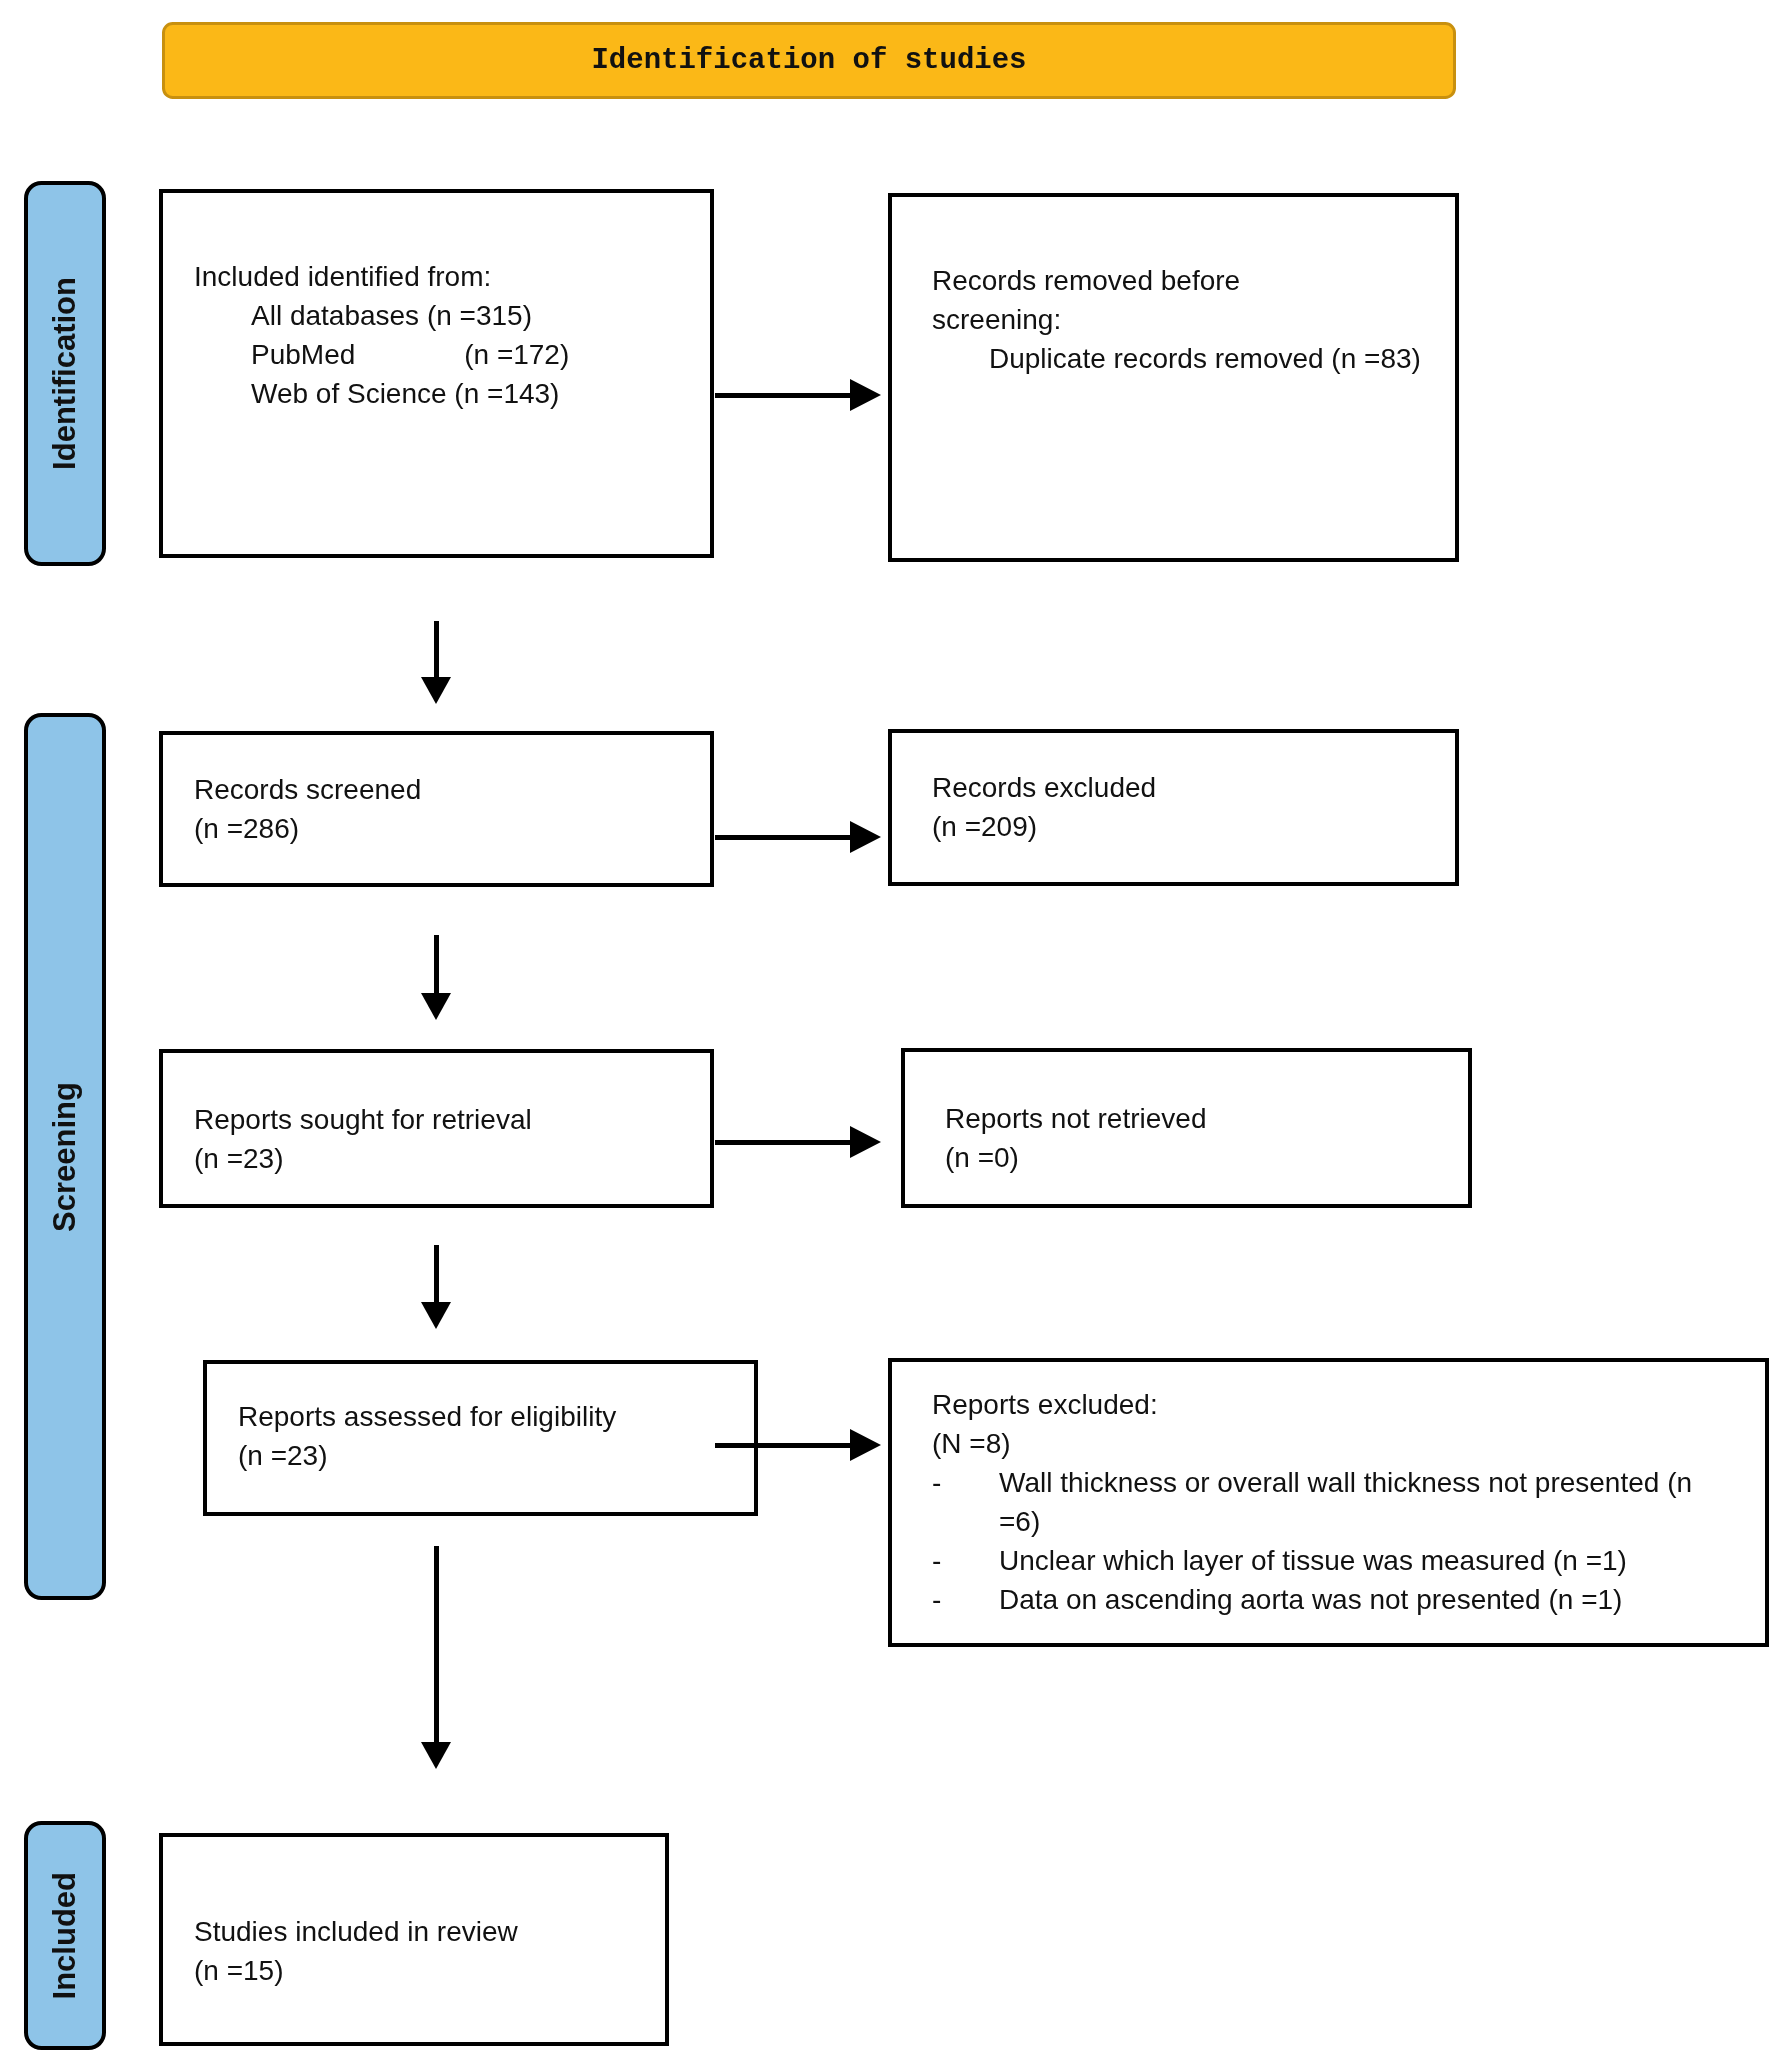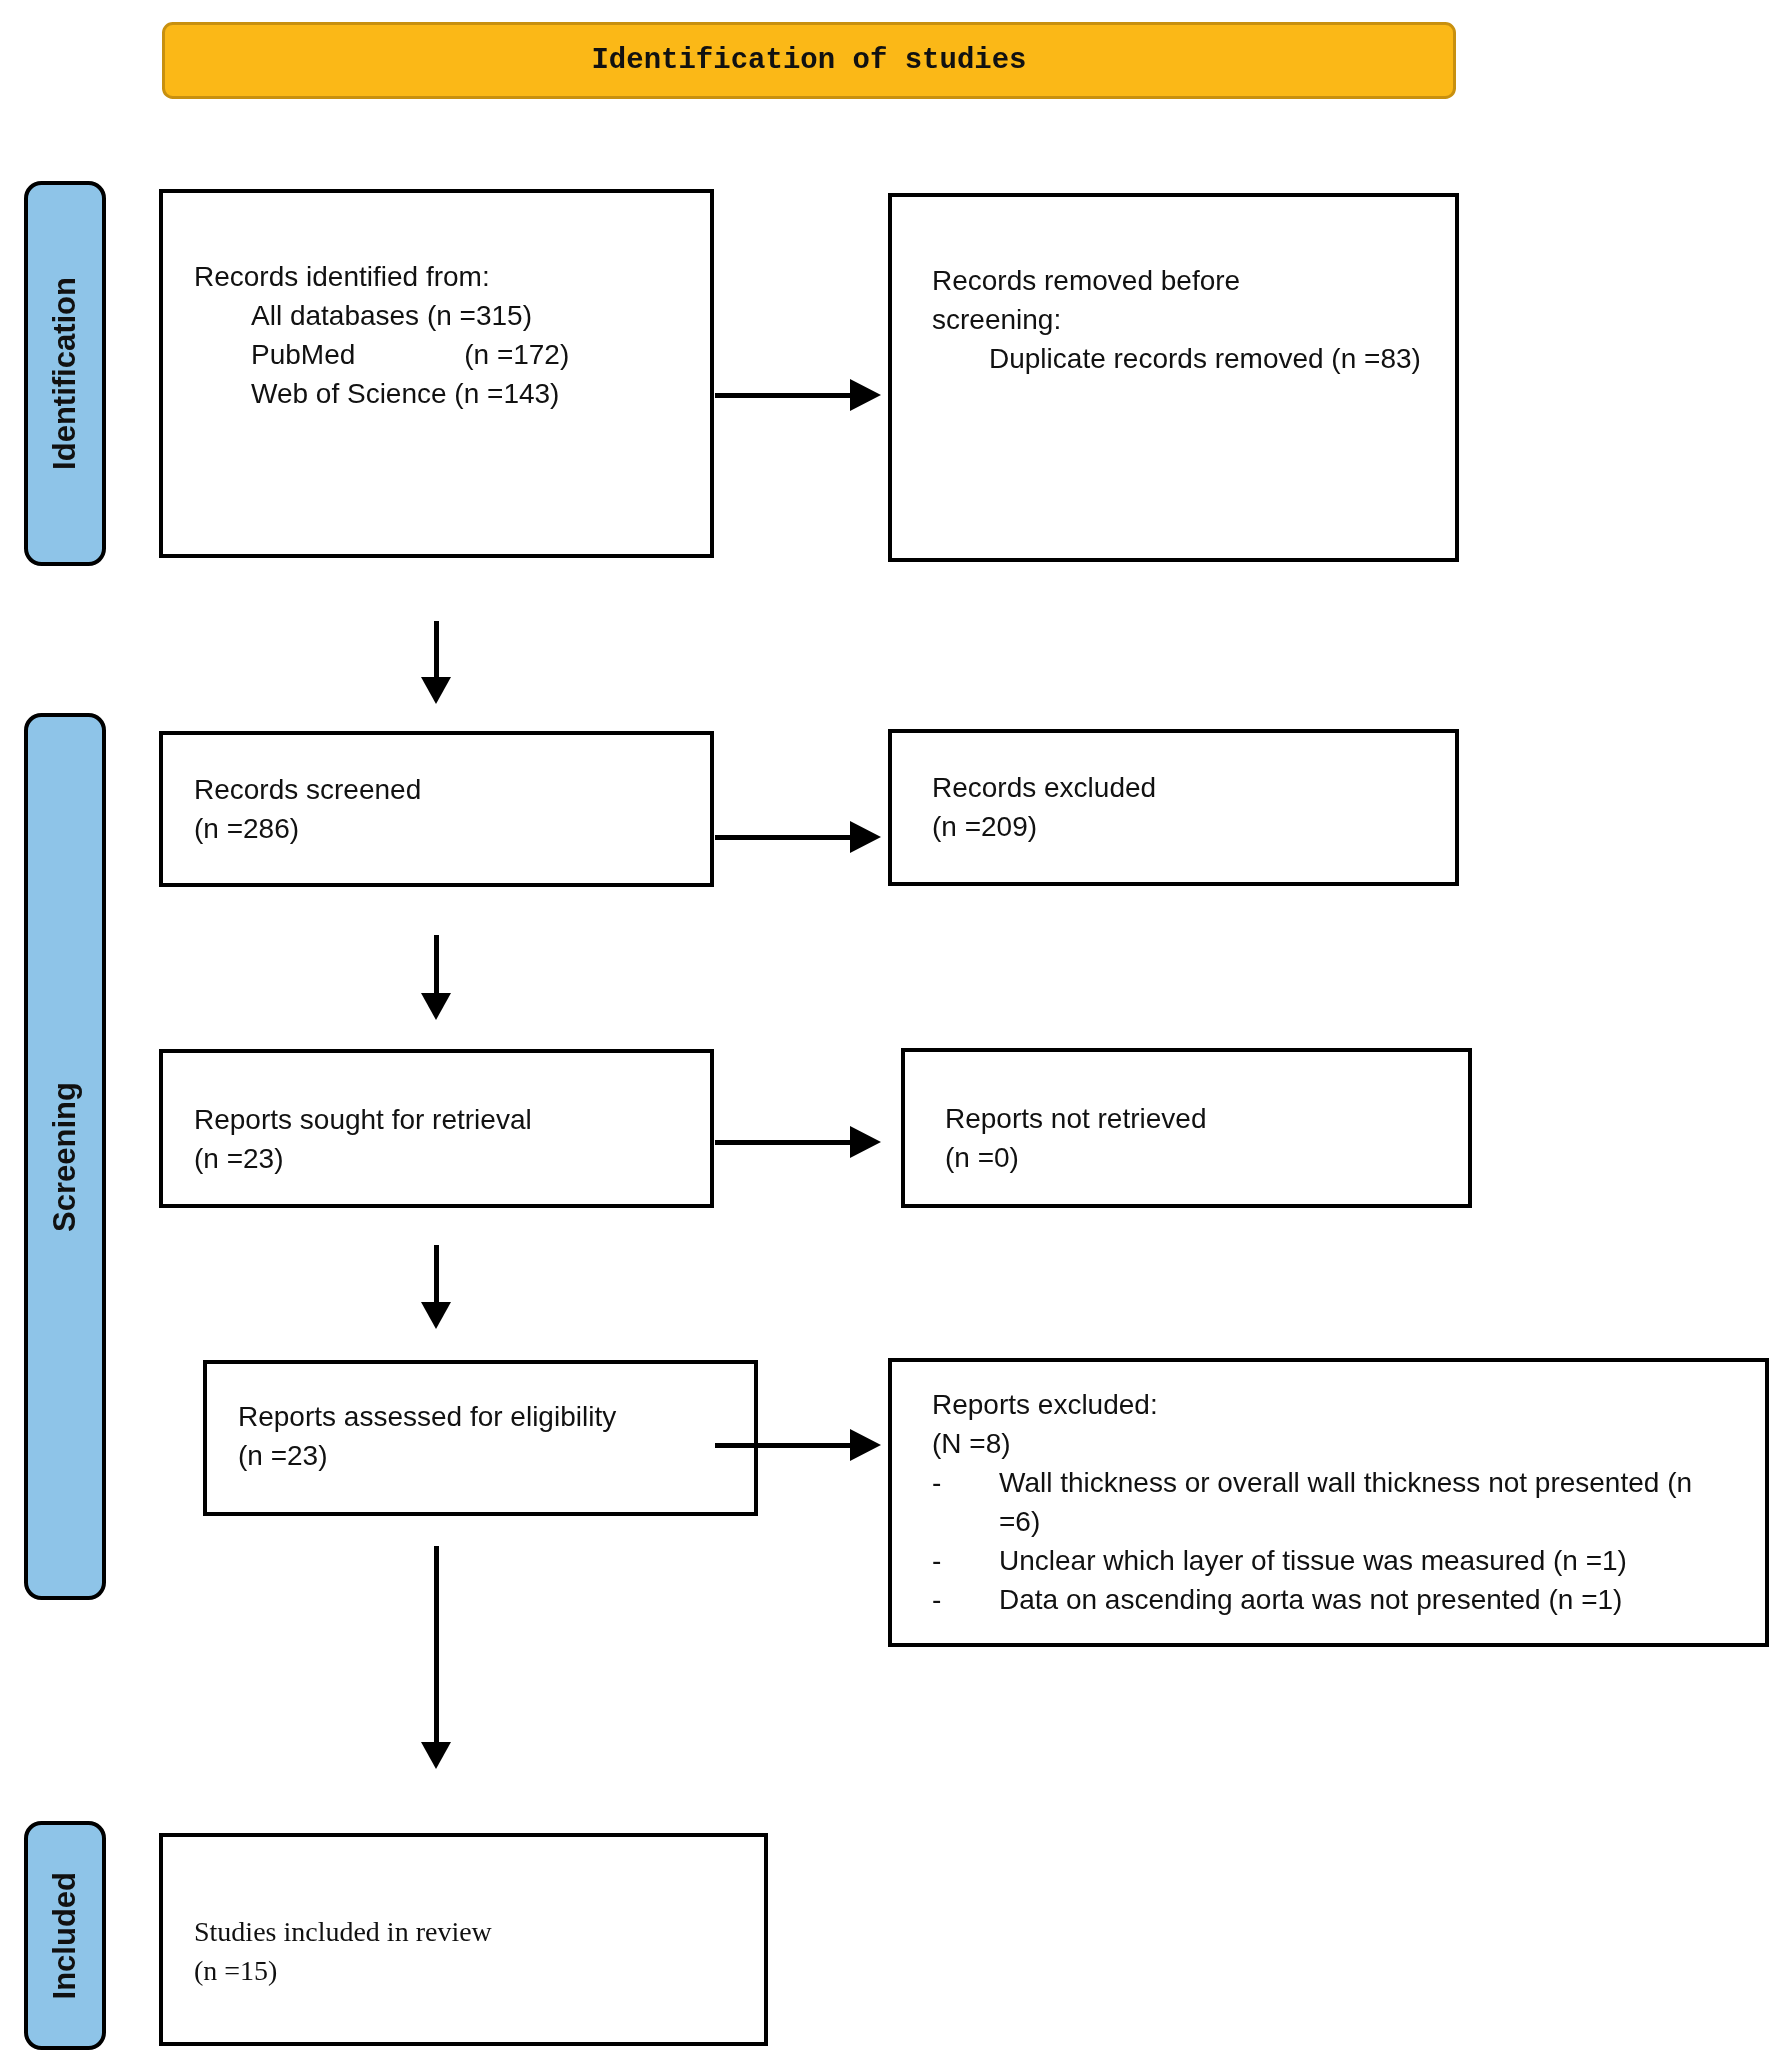--- a/index.html
+++ b/index.html
@@ -43,21 +43,21 @@
   .just{margin-left:57px;width:442px;text-align:justify;}
   .ital{}
   #box-b1{left:159px;top:189px;width:555px;height:369px;padding:64px 20px 0 31px;}
   #box-r1{left:888px;top:193px;width:571px;height:369px;padding:64px 20px 0 40px;}
   #box-b2{left:159px;top:731px;width:555px;height:156px;padding:35px 20px 7px 31px;}
   #box-r2{left:888px;top:729px;width:571px;height:157px;padding:35px 20px 0 40px;}
   #box-b3{left:159px;top:1049px;width:555px;height:159px;padding:47px 20px 0 31px;}
   #box-r3{left:888px;top:1048px;width:571px;height:160px;padding:47px 20px 4px 40px;margin-left:13px;}
   #box-b4{left:159px;top:1360px;width:555px;height:156px;padding:33px 20px 0 31px;margin-left:44px;}
   #box-r4{left:888px;top:1358px;width:881px;height:289px;padding:23px 27px 0 40px;}
-  #box-b5{left:159px;top:1833px;width:609px;height:213px;padding:75px 36px 0 31px;font-family:Liberation Serif, serif;}
+  #box-b5{left:159px;top:1833px;width:510px;height:213px;padding:75px 36px 0 31px;}
   
   .bullet{display:flex;align-items:flex-start;}
   .bullet .mark{width:67px;flex:0 0 67px;}
   .bullet .btxt{flex:1 1 auto;}
   
   .stem-v{position:absolute;width:4.7px;background:#000;}
   .head-v{position:absolute;width:0;height:0;
     border-left:15.4px solid transparent;border-right:15.4px solid transparent;
     border-top:27px solid #000;}
   .stem-h{position:absolute;height:4.7px;background:#000;}
@@ -78,21 +78,21 @@
     <span>Identification</span>
   </div>
   <div class="stage" id="stage-screening">
     <span>Screening</span>
   </div>
   <div class="stage" id="stage-included">
     <span>Included</span>
   </div>
 
   <div class="box" id="box-b1">
-    <span class="line">Records identified from:</span>
+    <span class="line">Included identified from:</span>
     <span class="line indent pre">All databases (n =315)</span>
     <span class="line indent pre">PubMed              (n =172)</span>
     <span class="line indent pre">Web of Science (n =143)</span>
   </div>
 
   <div class="box" id="box-r1">
     <span class="line"><span>Records removed </span><span class="ital">before</span></span>
     <span class="line"><span class="ital">screening</span><span>:</span></span>
     <span class="line just">Duplicate records removed (n =83)</span>
   </div>

